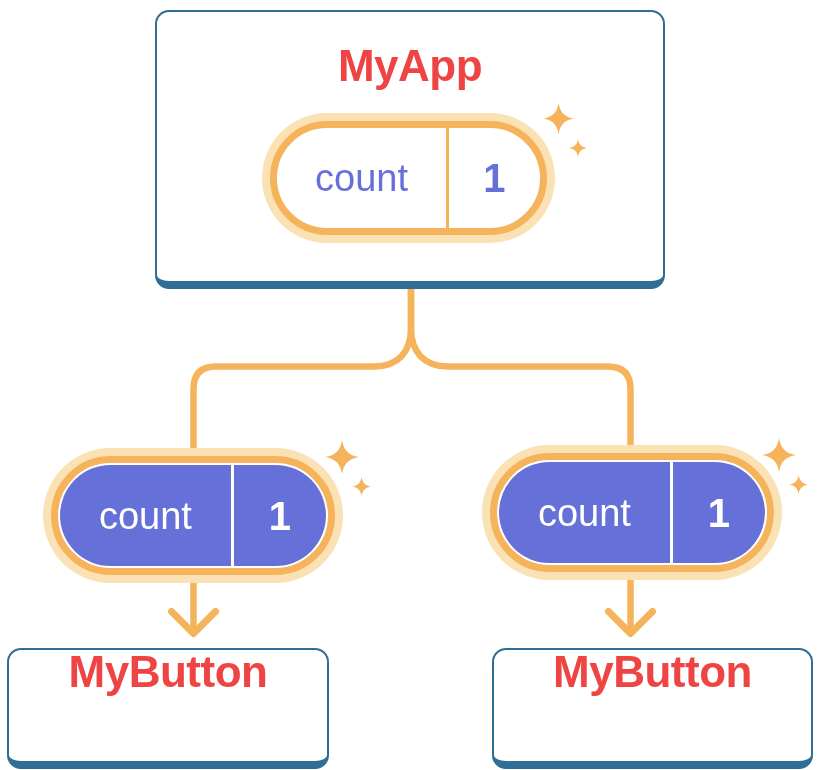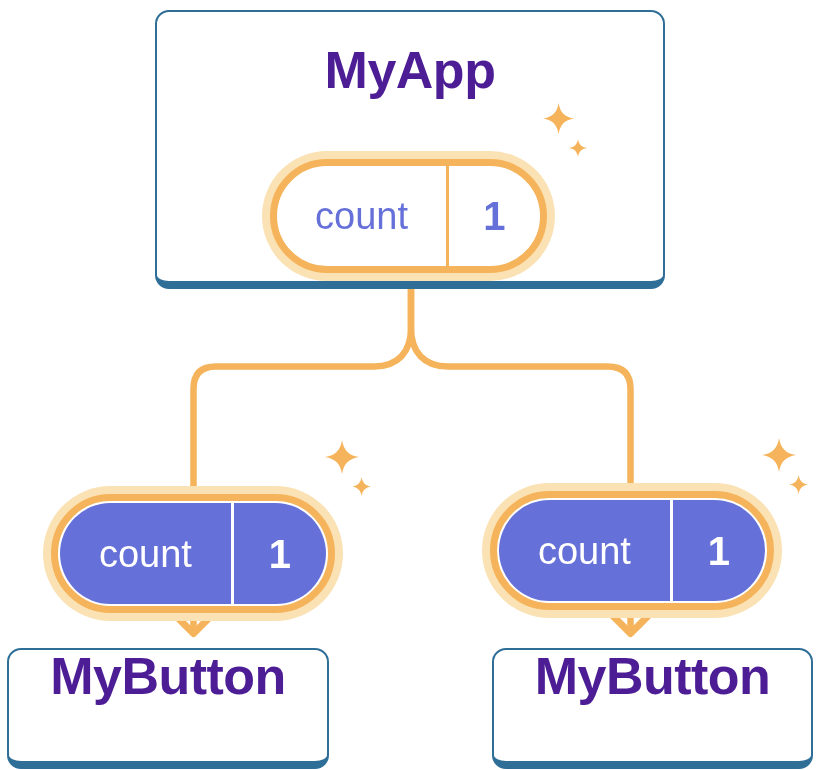--- a/index.html
+++ b/index.html
@@ -15,23 +15,23 @@
   
   .card {
     position: absolute;
     background: #ffffff;
     border: 2.5px solid #2F6E97;
     border-bottom-width: 8px;
     border-radius: 14px;
     box-sizing: border-box;
   }
   .card-title {
-    color: #4c1d95;
+    color: #ef4444;
     font-weight: bold;
-    font-size: 52px;
+    font-size: 44px;
     line-height: 1;
     letter-spacing: -0.5px;
     text-align: center;
     user-select: none;
   }
   .card-root { left: 155px; top: 10px; width: 510px; height: 279px; }
   .card-root .card-title { margin-top: 32px; }
   .card-child {
     display: flex; align-items: flex-start; justify-content: center;
   }
@@ -41,21 +41,20 @@
   
   .pill {
     position: absolute;
     box-sizing: border-box;
     border: 7px solid #F5B45C;
     border-radius: 999px;
     box-shadow: 0 0 0 8px #FBE2B4;
     background: #ffffff;
     display: flex;
     overflow: hidden;
-    margin-top: 38px;
   }
   .pill-state { left: 270px; top: 121px; width: 277px; height: 114px; }
   .pill-prop-left  { left: 51px;  top: 456px; width: 284px; height: 119px; }
   .pill-prop-right { left: 490px; top: 453px; width: 284px; height: 119px; }
 
   .pill-inner {
     flex: 1; display: flex; align-items: stretch;
     border-radius: 999px;
   }
   .pill-prop .pill-inner { margin: 2px; background: #6670D9; color: #ffffff; }

